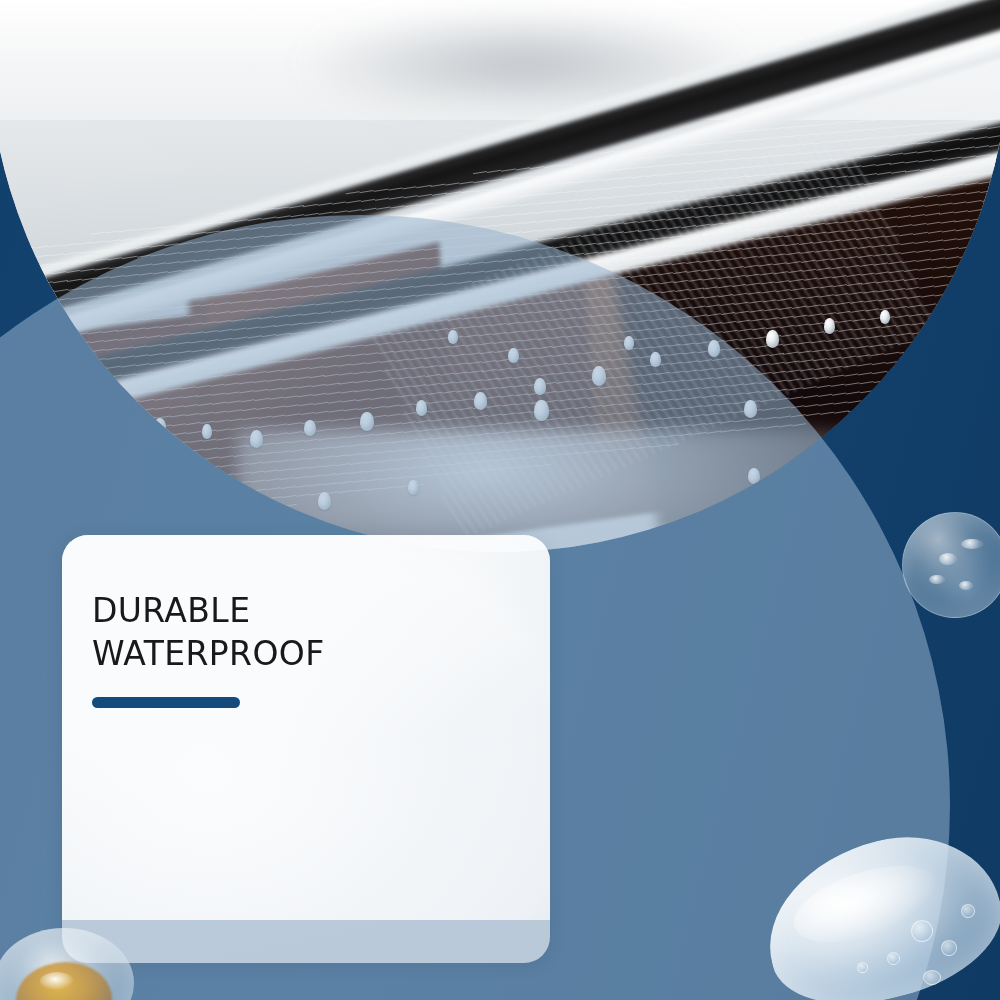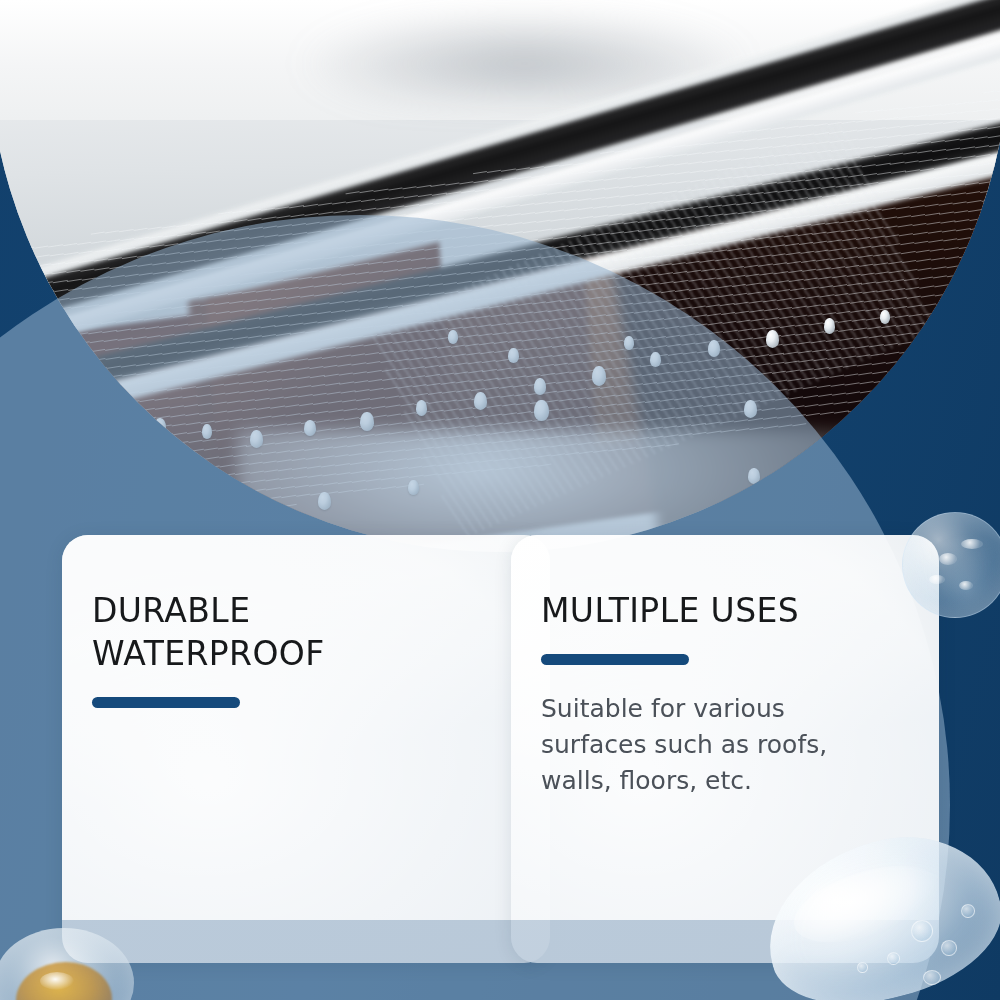--- a/index.html
+++ b/index.html
@@ -332,29 +332,20 @@
   <div class="cards">
 
     <div class="card card-left">
       <div class="card-body">
         <h2 class="card-title">DURABLE
 WATERPROOF</h2>
         <div class="accent-bar"></div>
       </div>
     </div>
 
-    <div class="card card-right">
-      <div class="card-body">
-        <h2 class="card-title">MULTIPLE USES</h2>
-        <div class="accent-bar"></div>
-        <p class="card-text">Suitable for various
-surfaces such as roofs,
-walls, floors, etc.</p>
-      </div>
-    </div>
   </div>
 
   <div class="bubble-right">
     <span class="spec" style="left:36px;top:40px;width:18px;height:12px;"></span>
     <span class="spec" style="left:58px;top:26px;width:22px;height:10px;"></span>
     <span class="spec" style="left:26px;top:62px;width:16px;height:9px;"></span>
     <span class="spec" style="left:56px;top:68px;width:14px;height:9px;"></span>
   </div>
 
   <div class="gel-blob">

